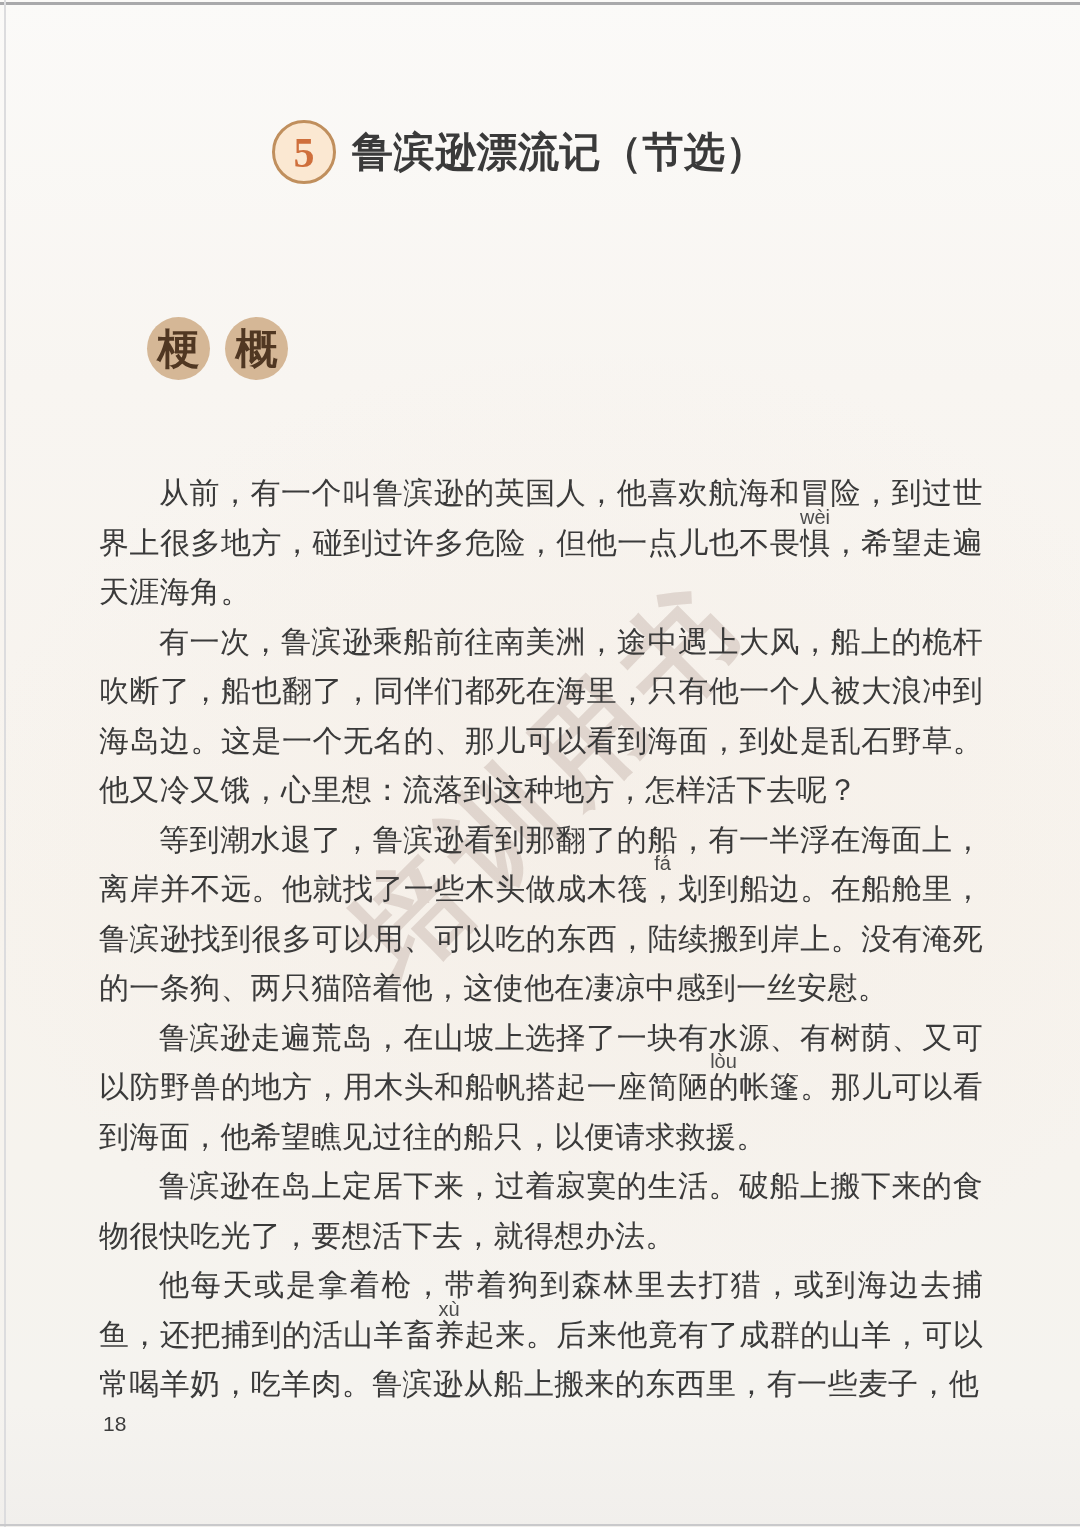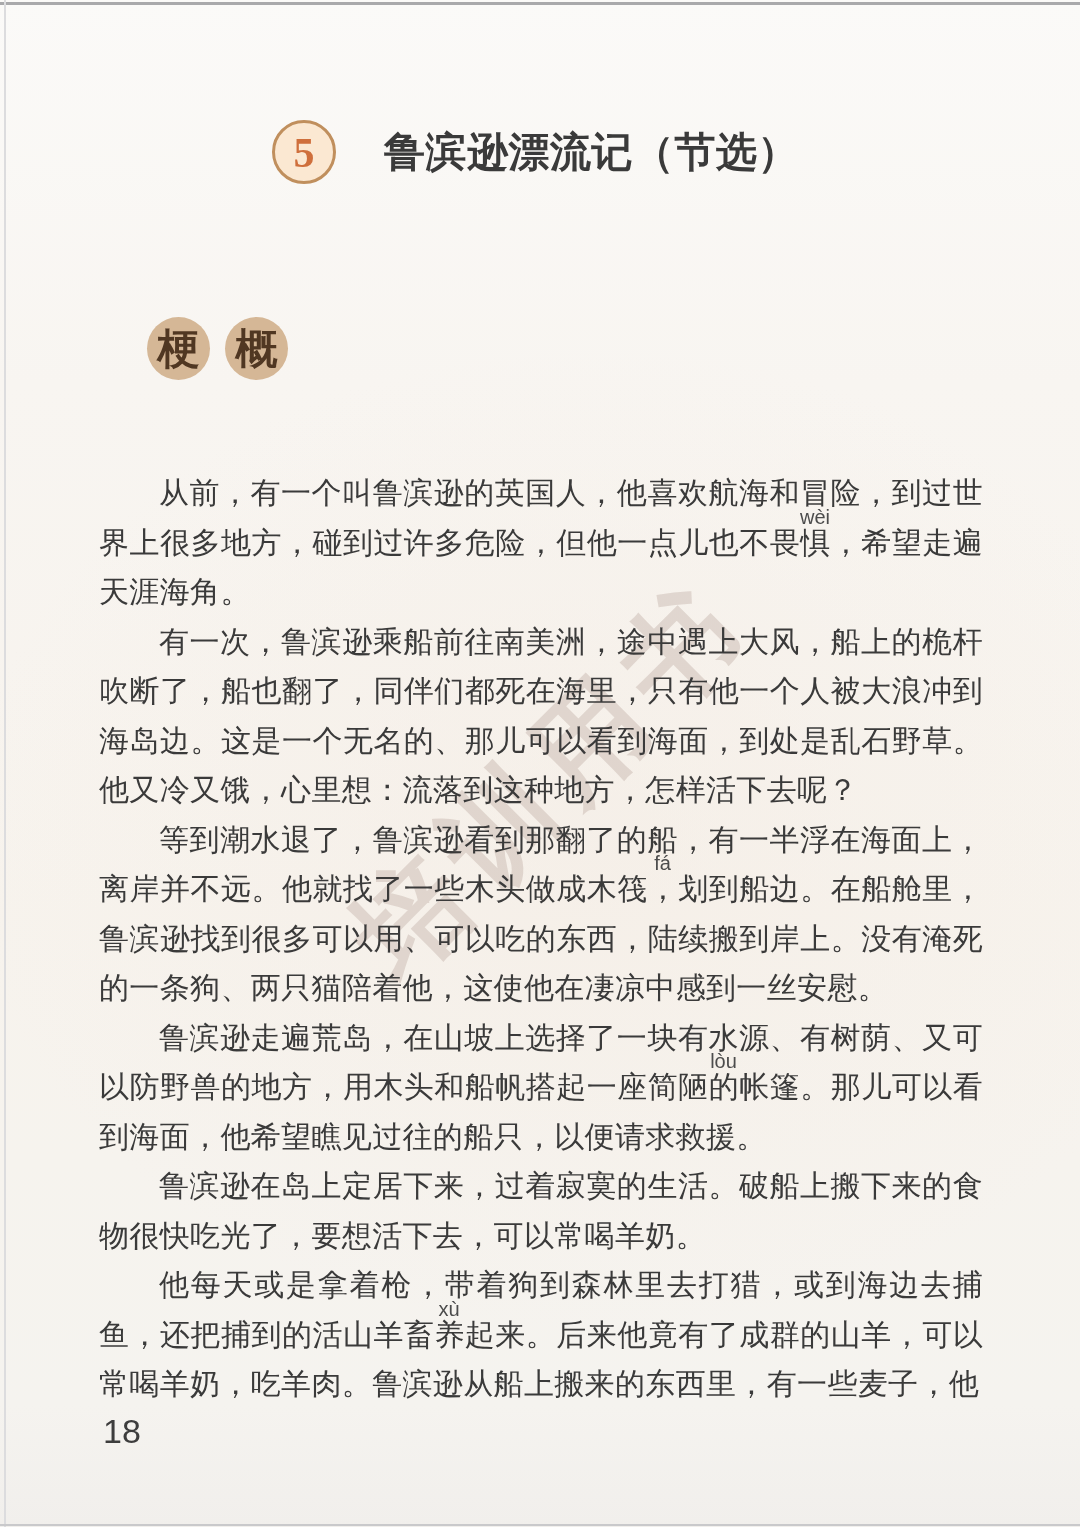--- a/index.html
+++ b/index.html
@@ -23,21 +23,21 @@
   .edge-left{position:absolute;top:0;left:4px;width:2px;bottom:0;background:#dcdcde;}
   .edge-bottom{position:absolute;bottom:1px;left:0;right:0;height:2px;background:#c9c9cb;}
 
   .lesson-header{position:absolute;top:120px;left:272px;display:flex;align-items:center;}
   .num-circle{
     box-sizing:border-box;width:64px;height:64px;border-radius:50%;
     border:3px solid var(--c-number_ring);background:var(--c-number_fill);
     display:flex;align-items:center;justify-content:center;flex:0 0 auto;
   }
   .num{font-family:"Liberation Serif",serif;font-size:42px;font-weight:bold;color:var(--c-number_text);padding-top:2px;}
-  .lesson-title{margin-left:48px;font-size:41px;font-weight:bold;color:var(--c-body_text);letter-spacing:0.5px;white-space:nowrap;}
+  .lesson-title{margin-left:16px;font-size:41px;font-weight:bold;color:var(--c-body_text);letter-spacing:0.5px;white-space:nowrap;}
 
   .badges{position:absolute;top:317px;left:147px;display:flex;gap:15px;}
   .badge{
     width:63px;height:63px;border-radius:50%;background:var(--c-badge_fill);
     display:flex;align-items:center;justify-content:center;
     font-size:42px;font-weight:bold;color:var(--c-badge_text);
   }
 
   .story{
     position:absolute;top:433px;left:99px;width:884px;
@@ -52,21 +52,21 @@
   }
 
   .watermark{
     position:absolute;left:258px;top:713px;width:584px;height:134px;
     display:flex;align-items:center;justify-content:center;
     transform:rotate(-45deg);
     font-size:112px;font-weight:bold;letter-spacing:14px;white-space:nowrap;
     color:var(--c-watermark);pointer-events:none;
   }
 
-  .page-num{position:absolute;left:103px;top:1412px;font-size:34px;color:#3d3d3d;}
+  .page-num{position:absolute;left:103px;top:1412px;font-size:21px;color:#3d3d3d;}
 </style>
 </head>
 <body>
 
 <div class="page">
   <div class="edge-top"></div>
   <div class="edge-left"></div>
   <div class="edge-bottom"></div>
 
   <div class="watermark">培训用书</div>
@@ -81,18 +81,18 @@
   <div class="badges">
     <div class="badge">梗</div>
     <div class="badge">概</div>
   </div>
 
   <div class="story">
       <p class="para">从前，有一个叫鲁滨逊的英国人，他喜欢航海和冒险，到过世界上很多地方，碰到过许多危险，但他一点儿也不<span class="rb"><span class="py">wèi</span>畏</span>惧，希望走遍天涯海角。</p>
       <p class="para">有一次，鲁滨逊乘船前往南美洲，途中遇上大风，船上的桅杆吹断了，船也翻了，同伴们都死在海里，只有他一个人被大浪冲到海岛边。这是一个无名的、那儿可以看到海面，到处是乱石野草。他又冷又饿，心里想：流落到这种地方，怎样活下去呢？</p>
       <p class="para">等到潮水退了，鲁滨逊看到那翻了的船，有一半浮在海面上，离岸并不远。他就找了一些木头做成木<span class="rb"><span class="py">fá</span>筏</span>，划到船边。在船舱里，鲁滨逊找到很多可以用、可以吃的东西，陆续搬到岸上。没有淹死的一条狗、两只猫陪着他，这使他在凄凉中感到一丝安慰。</p>
       <p class="para">鲁滨逊走遍荒岛，在山坡上选择了一块有水源、有树荫、又可以防野兽的地方，用木头和船帆搭起一座简<span class="rb"><span class="py">lòu</span>陋</span>的帐篷。那儿可以看到海面，他希望瞧见过往的船只，以便请求救援。</p>
-      <p class="para">鲁滨逊在岛上定居下来，过着寂寞的生活。破船上搬下来的食物很快吃光了，要想活下去，可以常喝羊奶。</p>
+      <p class="para">鲁滨逊在岛上定居下来，过着寂寞的生活。破船上搬下来的食物很快吃光了，要想活下去，就得想办法。</p>
       <p class="para">他每天或是拿着枪，带着狗到森林里去打猎，或到海边去捕鱼，还把捕到的活山羊<span class="rb"><span class="py">xù</span>畜</span>养起来。后来他竟有了成群的山羊，可以常喝羊奶，吃羊肉。鲁滨逊从船上搬来的东西里，有一些麦子，他</p>
     </div>
 
   <div class="page-num">18</div>
 </div>
 
 </body></html>

